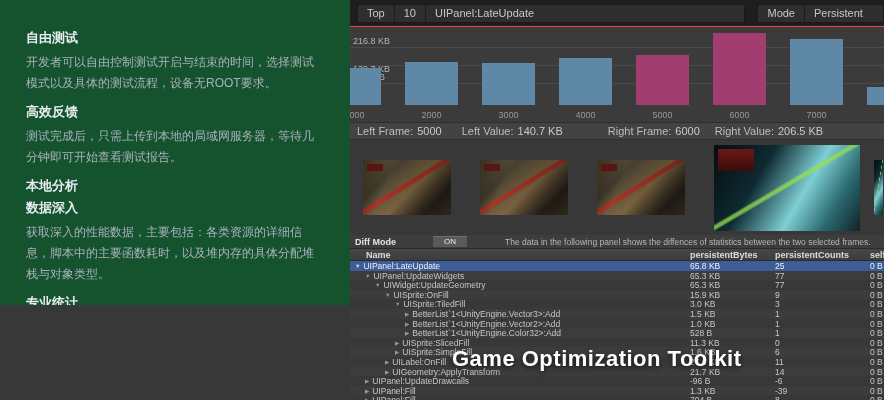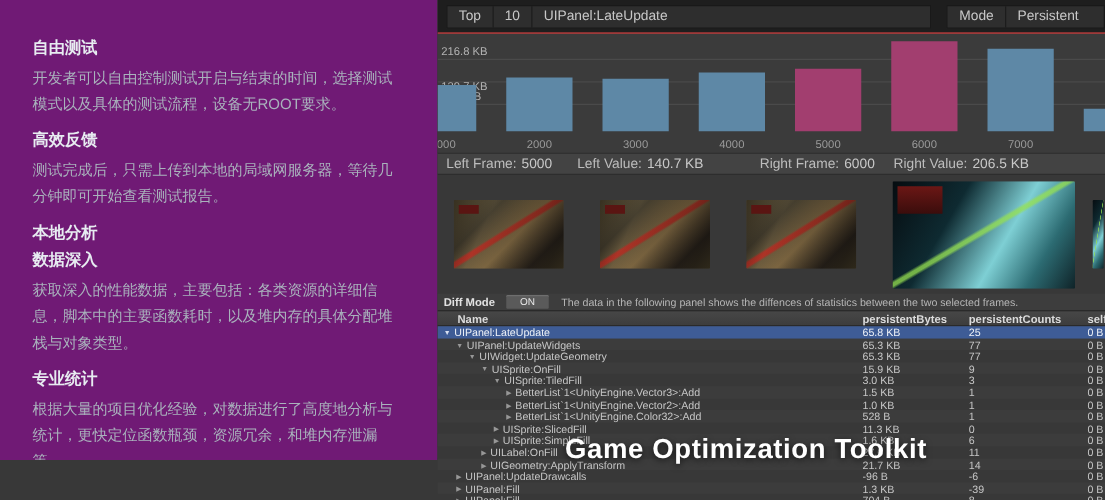--- a/index.html
+++ b/index.html
@@ -4,22 +4,22 @@
 <style>
   * { box-sizing: border-box; margin: 0; padding: 0; }
   html,body { background:#222; }
   .app {
     position: relative; width: 884px; height: 400px; overflow: hidden;
     display: flex; background:#383838;
     font-family: "Liberation Sans", sans-serif;
   }
   
   .left {
-    width: 350px; height: 368px; flex: none;
-    background: #701a75; padding: 30px 26px 0 26px; overflow: hidden;
+    width: 350px; height: 305px; flex: none;
+    background: #14532d; padding: 30px 26px 0 26px; overflow: hidden;
   }
   .feature h3 { color:#e7ecf1; font-size:13px; line-height:15px; font-weight:bold; margin:0 0 7px; }
   .feature p  { color:#a9b2bc; font-size:12px; line-height:21px; margin:0 0 10px; }
   
   .right { position: relative; width: 534px; height: 400px; flex: none; background:#383838; overflow: hidden; }
   
   .toolbar {
     height: 27px; background:#1e1e1e; display:flex; align-items:center;
     padding: 0 0 0 7px; border-bottom:1px solid #ef4444;
   }
@@ -67,21 +67,21 @@
   }
   .theme-teal {
     background:
       linear-gradient(to bottom right, rgba(0,0,0,0) 46%, rgba(150,225,80,.75) 47.5%, rgba(150,225,80,.75) 49%, rgba(0,0,0,0) 50.5%),
       linear-gradient(120deg, #060c10 0%, #0e2a31 32%, #7ecfd4 60%, #2c6b72 80%, #0f2328 100%);
   }
   .badge { position:absolute; top:4px; left:4px; width:16px; height:7px; background:#5a1512; }
   .badge-lg { position:absolute; top:4px; left:4px; width:36px; height:22px;
               background:linear-gradient(#6b1715,#3a0d0c); }
   
-  .diffbar { height:13px; background:#3d3d3d; display:flex; align-items:center; overflow:hidden; }
+  .diffbar { height:13px; background:#3d3d3d; display:flex; align-items:center; overflow:hidden;gap:28px; }
   .difflabel { margin-left:5px; font-size:9px; font-weight:bold; color:#e2e2e2; white-space:nowrap; }
   .diffbtn {
     margin-left:9px; font-size:8px; color:#e8e8e8; background:#5a5a5a;
     padding:0 11px; height:11px; line-height:11px; border-radius:1px;
     box-shadow: inset 0 1px 0 rgba(255,255,255,.12); white-space:nowrap;
   }
   .diffmsg { margin-left:10px; font-size:8.5px; color:#b6b6b6; white-space:nowrap; }
   
   .thead, .trow { display:grid; grid-template-columns:340px 85px 83px 1fr; align-items:center; }
   .thead {

